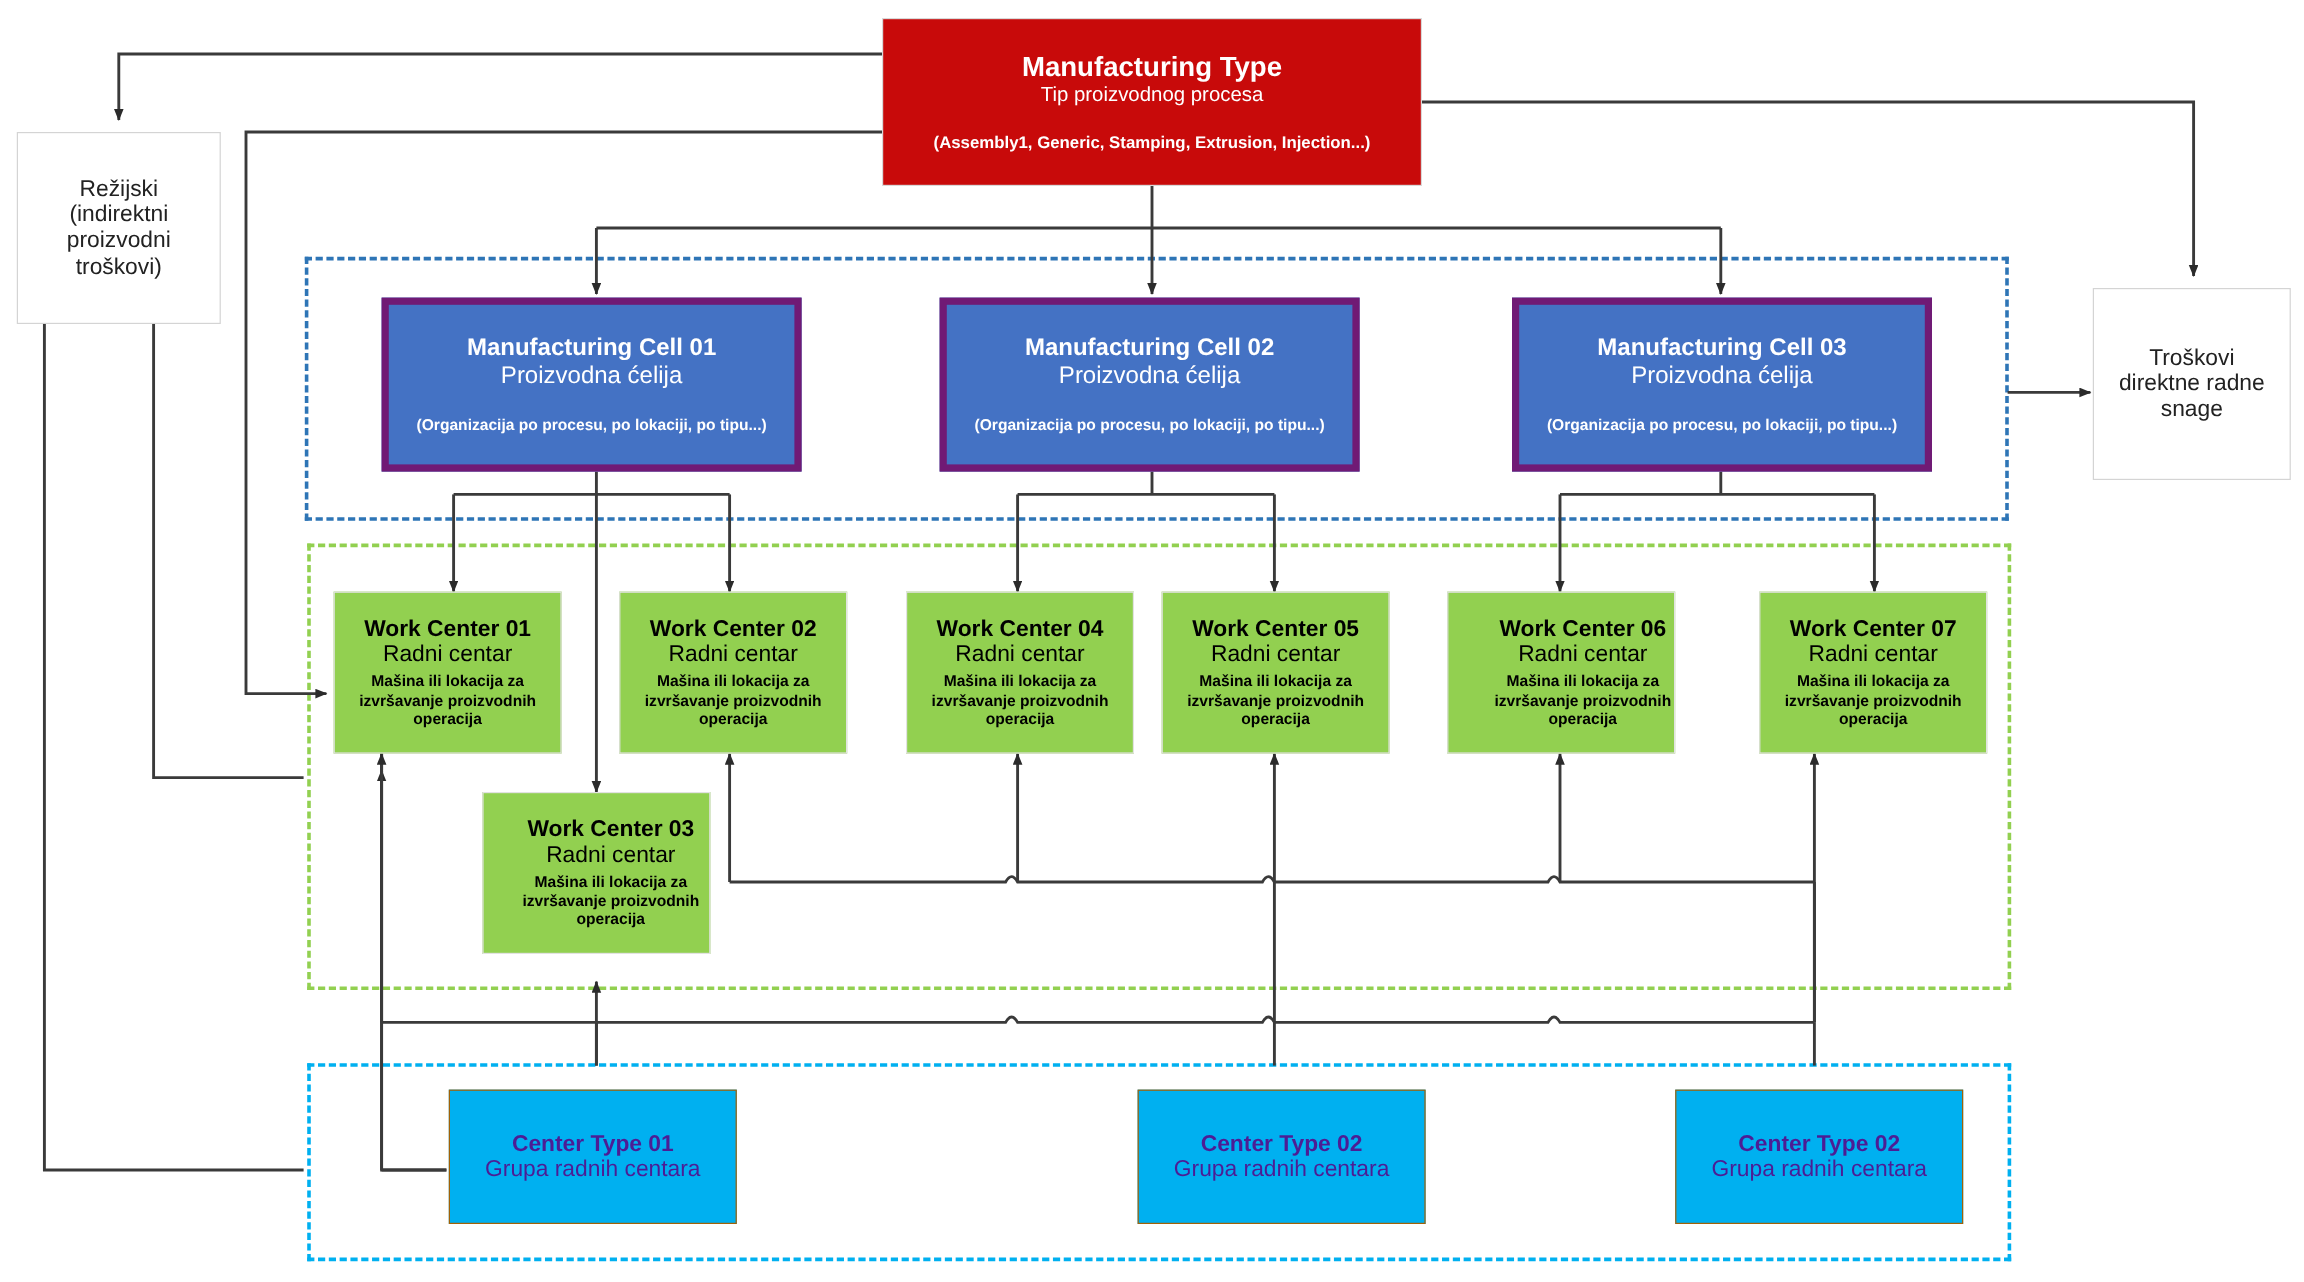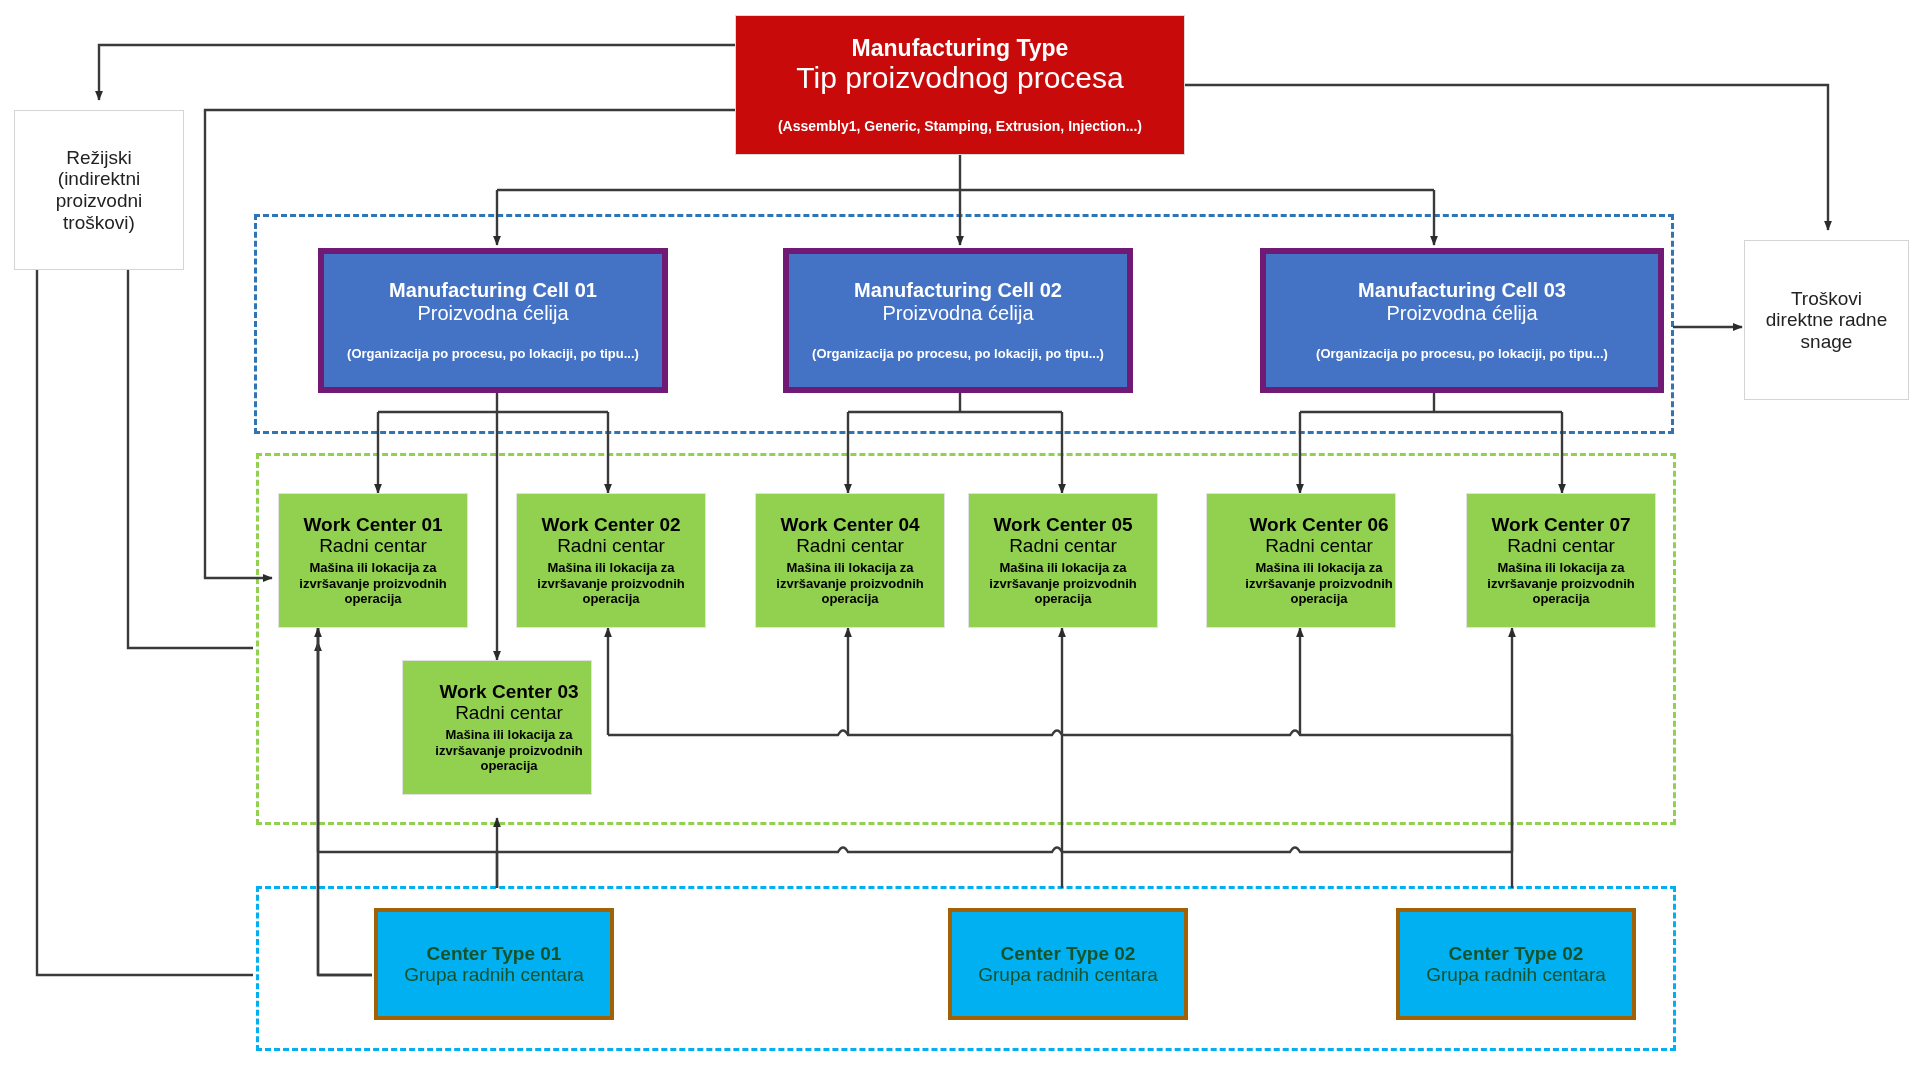--- a/index.html
+++ b/index.html
@@ -9,37 +9,37 @@
 
   .node{position:absolute;box-sizing:border-box;display:flex;flex-direction:column;
         align-items:center;justify-content:center;text-align:center;}
   .node .t1{font-weight:bold;line-height:1.12;}
   .node .t2{font-weight:normal;line-height:1.14;}
   .node .t3{font-weight:bold;line-height:1.2;}
 
   
   .n-red{background:#c80a0a;border:1px solid #d9d9d9;box-shadow:0 0 0 0 transparent;color:#fff;}
   .n-red .t1{font-size:23px;}
-  .n-red .t2{font-size:30px;}
+  .n-red .t2{font-size:17px;}
   .n-red .t3{font-size:14px;margin-top:22px;}
 
   
   .n-blue{background:#4472c4;border:6px solid #701a75;color:#fff;}
   .n-blue .t1{font-size:20px;}
   .n-blue .t2{font-size:20px;}
   .n-blue .t3{font-size:13px;margin-top:22px;}
 
   
   .n-green{background:#92d050;border:1px solid #e2e2e2;color:#000000;}
   .n-green .t1{font-size:19px;}
   .n-green .t2{font-size:19px;}
   .n-green .t3{font-size:13px;margin-top:3px;}
 
   
-  .n-cyan{background:#00b0f0;border:4px solid #a16207;color:#14532d;}
+  .n-cyan{background:#00b0f0;border:1px solid #a16207;color:#4c1d95;}
   .n-cyan .t1{font-size:19px;}
   .n-cyan .t2{font-size:19px;}
 
   
   .n-plain{background:#ffffff;border:1px solid #d4d4d4;color:#222;}
   .n-plain .t2{font-size:19px;}
 
   .dashbox{position:absolute;box-sizing:border-box;background:transparent;}
   .d-blue1{border:3px dashed #2e75b6;}
   .d-green{border:3px dashed #92d050;}
@@ -153,21 +153,21 @@
     <div class="t2">Proizvodna ćelija</div>
     <div class="t3">(Organizacija po procesu, po lokaciji, po tipu...)</div>
   </div>
 
   <div class="node n-blue" style="left:783px;top:248px;width:350px;height:145px;">
     <div class="t1">Manufacturing Cell 02</div>
     <div class="t2">Proizvodna ćelija</div>
     <div class="t3">(Organizacija po procesu, po lokaciji, po tipu...)</div>
   </div>
 
-  <div class="node n-blue" style="left:1260px;top:248px;width:404px;height:145px;">
+  <div class="node n-blue" style="left:1260px;top:248px;width:350px;height:145px;">
     <div class="t1">Manufacturing Cell 03</div>
     <div class="t2">Proizvodna ćelija</div>
     <div class="t3">(Organizacija po procesu, po lokaciji, po tipu...)</div>
   </div>
 
   <div class="node n-green" style="left:278px;top:493px;width:190px;height:135px;">
     <div class="t1">Work Center 01</div>
     <div class="t2">Radni centar</div>
     <div class="t3">Mašina ili lokacija za izvršavanje proizvodnih operacija</div>
   </div>

